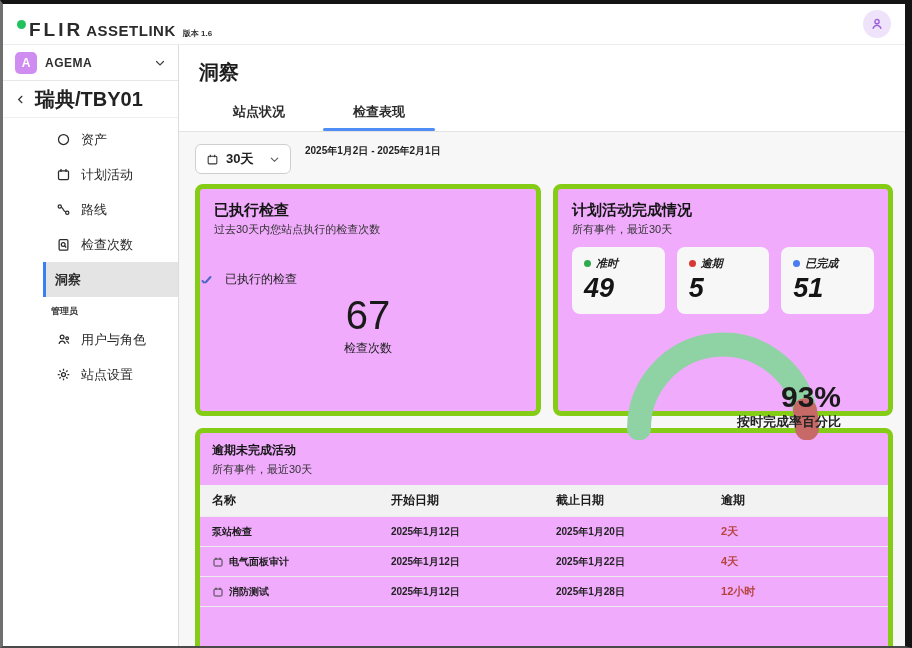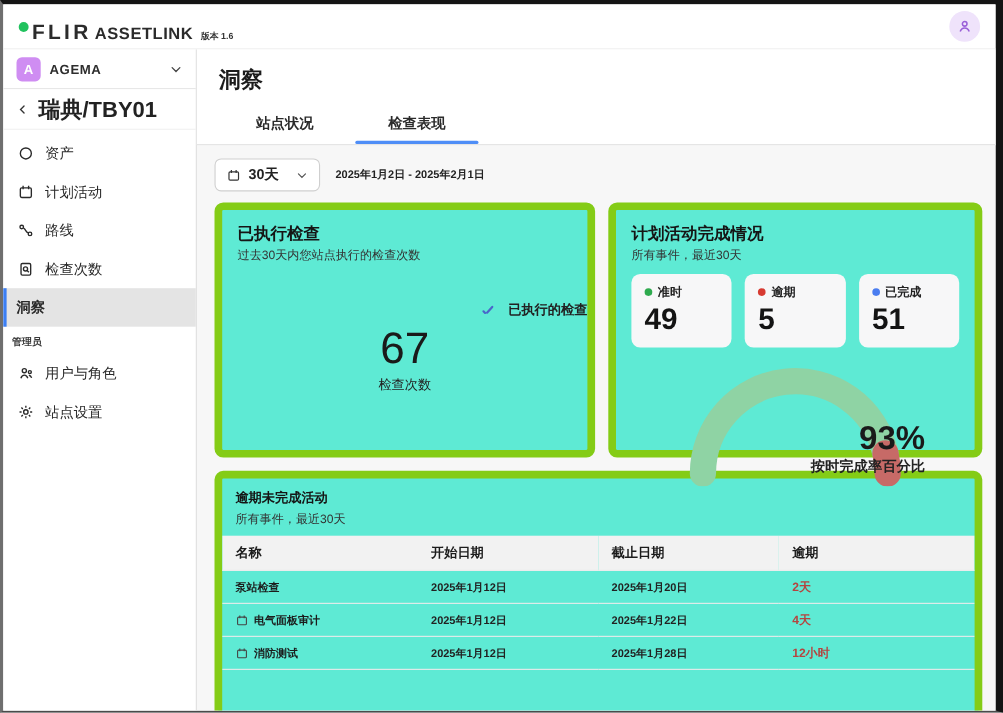--- a/index.html
+++ b/index.html
@@ -27,61 +27,61 @@
     display:flex; flex-direction:column; }
   .org-row { height:36px; display:flex; align-items:center; gap:8px; padding:0 12px;
     border-bottom:1px solid #e7e7e7; cursor:pointer; }
   .org-avatar { width:22px; height:22px; border-radius:5px; background:#cf8df2; color:#fff;
     font-size:12px; font-weight:bold; display:flex; align-items:center; justify-content:center; }
   .org-name { font-size:12px; font-weight:bold; color:#2e2e2e; letter-spacing:.5px; }
   .org-chevron { margin-left:auto; }
   .site-row { height:37px; display:flex; align-items:center; gap:9px; padding:0 12px;
     border-bottom:1px solid #f0f0f0; cursor:pointer; }
   .site-name { font-size:20px; font-weight:bold; color:#222; }
-  .nav { padding-top:4px; }
+  .nav { padding-top:4px;padding-left:40px; }
   .nav-item { height:35px; display:flex; align-items:center; gap:9px; padding:0 12px;
     font-size:13px; color:#2a2a2a; cursor:pointer; position:relative; }
   .nav-item .ico { width:17px; display:flex; justify-content:center; }
   .nav-item.selected { background:#e4e4e4; font-weight:bold; }
   .nav-item.selected::before { content:""; position:absolute; left:0; top:0; bottom:0;
     width:3px; background:#3b7ff5; }
   .nav-section { font-size:9px; color:#3a3a3a; padding:8px 8px 4px 8px; font-weight:bold; }
 
   
   .main { flex:1; background:#f7f7f7; display:flex; flex-direction:column; min-width:0; }
   .main-header { background:#fff; border-bottom:1px solid #e3e3e3; }
   .page-title { font-size:20px; font-weight:bold; padding:14px 20px 8px 20px; color:#1c1c1c; }
   .tabs { display:flex; padding-left:20px; }
   .tab { width:120px; text-align:center; font-size:13px; font-weight:bold; color:#2b2b2b;
     padding:9px 0 10px 0; cursor:pointer; position:relative; }
   .tab.active::after { content:""; position:absolute; left:4px; right:4px; bottom:0;
     height:3px; background:#4f8ef7; border-radius:2px; }
   .content { flex:1; padding:10px 12px 0 16px; overflow:hidden; }
-  .filter-row { display:flex; align-items:center; gap:14px; margin:2px 0 10px 0; }
+  .filter-row { display:flex; gap:14px; margin:2px 0 10px 0; }
   .range-select { display:flex; align-items:center; gap:7px; background:#fff;
     border:1px solid #cfcfcf; border-radius:6px; padding:5px 10px; width:96px; cursor:pointer; }
   .range-label { font-size:13px; font-weight:bold; color:#222; }
   .range-chevron { margin-left:auto; }
   .date-range { font-size:10px; font-weight:bold; color:#222; }
 
   .cards-row { display:flex; gap:12px; }
-  .card { background:#5eead4; border:7px solid #84cc16; border-radius:8px; }
+  .card { background:#f0abfc; border:5px solid #84cc16; border-radius:8px; }
   .card-title { font-size:15px; font-weight:bold; color:#151515; }
   .card-sub { font-size:11px; color:#333; margin-top:2px; }
 
   .card-executed { width:346px; height:232px; padding:12px 14px; position:relative; }
   .executed-center { position:absolute; left:0; right:0; top:82px; text-align:center; }
-  .executed-legend { display:flex; align-items:center; justify-content:flex-end; gap:12px;
-    font-size:12px; color:#222;font-weight:bold; }
+  .executed-legend { display:flex; align-items:center; justify-content:flex-start; gap:12px;
+    font-size:12px; color:#222; }
   .executed-value { font-size:40px; font-weight:normal; color:#1a1a1a; line-height:1.15; margin-top:4px; }
   .executed-unit { font-size:12px; color:#222; margin-top:2px; }
 
   .card-completion { flex:1; height:232px; padding:12px 14px; }
   .stats-row { display:flex; gap:12px; margin-top:10px; }
-  .stat-box { flex:1; background:#f7f7f8; border-radius:8px; padding:9px 12px 10px 12px; }
+  .stat-box { flex:1; background:#f7f7f8; border-radius:8px; padding:9px 12px 10px 12px;font-style:italic; }
   .stat-label { display:flex; align-items:center; gap:5px; font-size:11px; font-weight:bold; color:#222; }
   .stat-dot { width:7px; height:7px; border-radius:50%; }
   .stat-value { font-size:27px; font-weight:bold; color:#141414; margin-top:3px; line-height:1.1; }
   .gauge-wrap { position:relative; width:236px; margin:4px auto 0 auto; }
   .gauge-text { position:absolute; left:0; right:0; top:62px; text-align:right; }
   .gauge-pct { font-size:30px; font-weight:bold; color:#1a1a1a; line-height:1.1; }
   .gauge-cap { font-size:13px; font-weight:bold; color:#222; margin-top:0; }
 
   .table-card { margin-top:12px; height:246px; overflow:hidden; display:flex; flex-direction:column; }
   .table-head { padding:9px 12px 8px 12px; }

